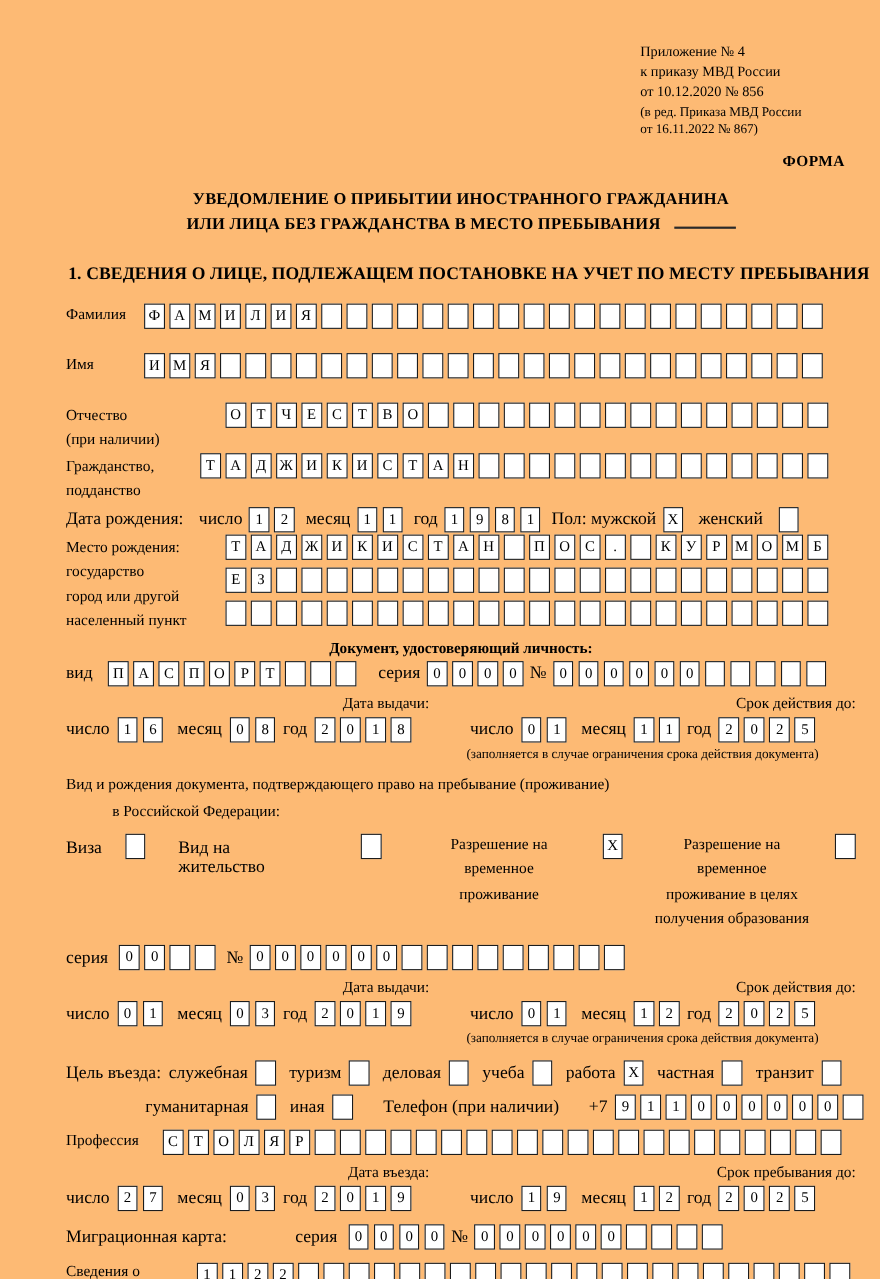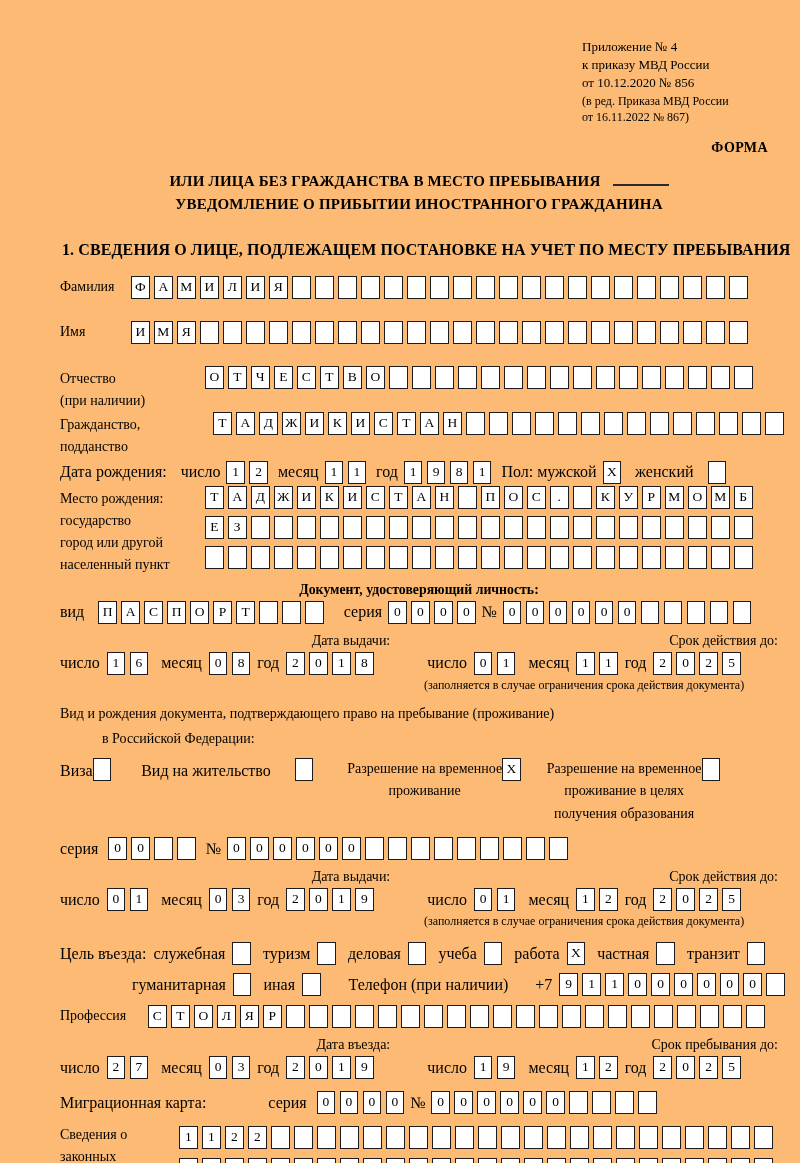--- a/index.html
+++ b/index.html
@@ -33,21 +33,21 @@
   .dcol { display:flex; flex-direction:column; }
   .dcol.left { width:46%; }
   .dcol.right { width:54%; }
   .dtitle { text-align:right; font-size:14px; margin-bottom:3px; }
   .dgroup { display:flex; align-items:center; gap:7px; white-space:nowrap; }
   .dcol.right .dgroup { justify-content:center; }
   .dnote { font-size:12px; text-align:center; margin-top:3px; }
 
   .intro { font-size:14px; margin-top:9px; line-height:1.65; }
   .opts { display:flex; align-items:flex-start; margin-top:8px; }
-  .opt { display:flex; align-items:flex-start; gap:0; }
+  .opt { display:flex; align-items:flex-start; gap:21px; }
   .opt .one-line { padding-top:4px; }
   .opt-lines { text-align:center; line-height:1.6; font-size:14px; }
 
   .purpose { display:flex; align-items:center; margin-top:13px; white-space:nowrap; }
   .purpose .lab { margin-right:7px; }
   .purpose .box-gap { margin-right:12px; }
 
   .mrow3 { display:flex; flex-direction:column; gap:7px; }
   .reps-rows { display:flex; flex-direction:column; gap:9px; }
 </style>
@@ -60,24 +60,24 @@
     <div>Приложение № 4</div>
     <div>к приказу МВД России</div>
     <div>от 10.12.2020 № 856</div>
     <div class="small">(в ред. Приказа МВД России</div>
     <div class="small">от 16.11.2022 № 867)</div>
   </div>
 
   <div class="forma">ФОРМА</div>
 
   <div class="title">
+    <div>УВЕДОМЛЕНИЕ О ПРИБЫТИИ ИНОСТРАННОГО ГРАЖДАНИНА</div>
     <div>
       <span>ИЛИ ЛИЦА БЕЗ ГРАЖДАНСТВА В МЕСТО ПРЕБЫВАНИЯ</span><span class="blank-line"></span>
     </div>
-    <div>УВЕДОМЛЕНИЕ О ПРИБЫТИИ ИНОСТРАННОГО ГРАЖДАНИНА</div>
   </div>
 
   <div class="sec-h">1. СВЕДЕНИЯ О ЛИЦЕ, ПОДЛЕЖАЩЕМ ПОСТАНОВКЕ НА УЧЕТ ПО МЕСТУ ПРЕБЫВАНИЯ</div>
 
   <div class="row" style="margin-top:17px;">
     <span class="lbl w71">Фамилия</span>
     <span class="cells">
         <span class="cell">Ф</span>
         <span class="cell">А</span>
         <span class="cell">М</span>
@@ -167,21 +167,21 @@
         <span class="cell"></span>
         <span class="cell"></span>
         <span class="cell"></span>
         <span class="cell"></span>
         <span class="cell"></span>
         <span class="cell"></span>
         <span class="cell"></span>
       </span>
   </div>
 
-  <div class="row" style="margin-top:0px;gap:31px;">
+  <div class="row" style="margin-top:0px;">
     <span class="lbl-block w122">
       <span>Гражданство,</span><br>
       <span>подданство</span>
     </span>
     <span class="cells">
         <span class="cell">Т</span>
         <span class="cell">А</span>
         <span class="cell">Д</span>
         <span class="cell">Ж</span>
         <span class="cell">И</span>

